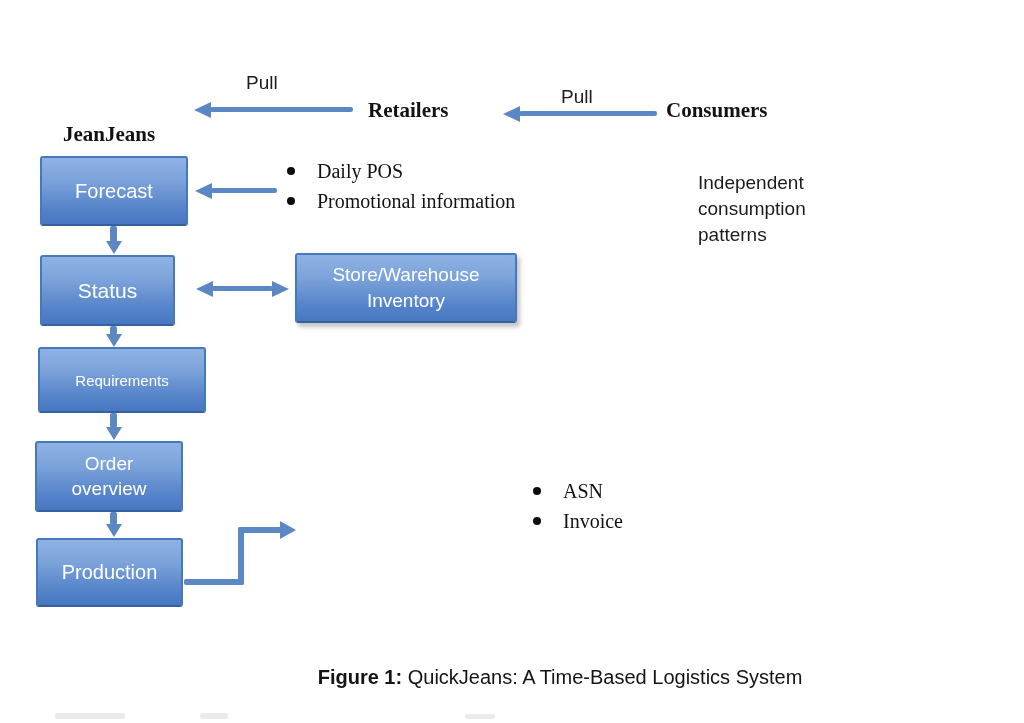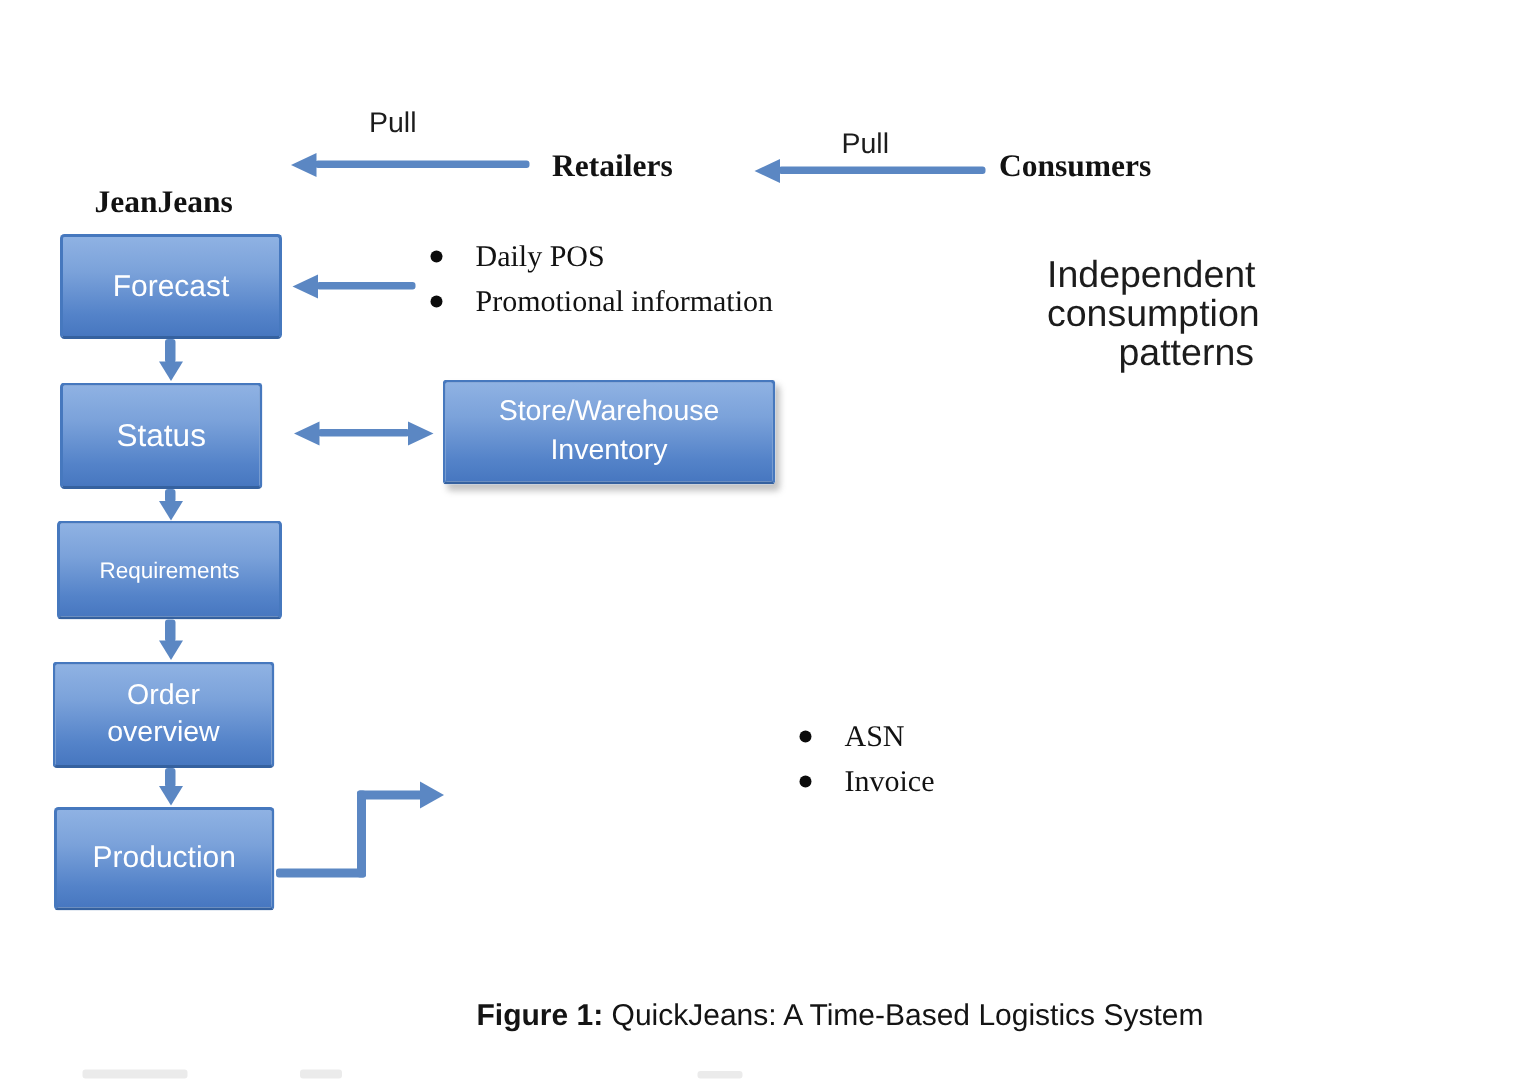--- a/index.html
+++ b/index.html
@@ -59,21 +59,21 @@
   .bullet-row { display:flex; align-items:center; height:30px; }
   .dot {
     width:8px; height:8px; border-radius:50%; background:#0b0b0b;
     margin-right:22px; flex:0 0 auto;
   }
   .serif-text {
     font-family:"Liberation Serif", serif; font-size:20px; color:#121212;
     white-space:nowrap;
   }
 
-  .note-text { font-size:25px; line-height:26px; color:#1c1c1c;text-align:right; }
+  .note-text { font-size:19px; line-height:26px; color:#1c1c1c; }
 
   .caption {
     width:100%; text-align:center; font-size:20px; color:#141414;
   }
   .caption .bold { font-weight:bold; }
 
   
   .remnant { background:#ebebeb; border-radius:2px; }
 </style>
 </head>
@@ -98,21 +98,21 @@
   </div>
 
   <div class="abs v-shaft head-down" style="left:110px; top:226px; height:16px;"></div>
 
   <div class="abs pbox" style="left:40px; top:255px; width:135px; height:71px; font-size:21px;">
     <span>Status</span>
   </div>
 
   <div class="abs v-shaft head-down" style="left:110px; top:326px; height:9px;"></div>
 
-  <div class="abs pbox" style="left:38px; top:347px; width:150px; height:66px; font-size:15px;">
+  <div class="abs pbox" style="left:38px; top:347px; width:168px; height:66px; font-size:15px;">
     <span>Requirements</span>
   </div>
 
   <div class="abs v-shaft head-down" style="left:110px; top:413px; height:15px;"></div>
 
   <div class="abs pbox" style="left:35px; top:441px; width:148px; height:71px; font-size:19px; line-height:1.3;">
     <span style="display:inline-block; width:100px;">Order overview</span>
   </div>
 
   <div class="abs v-shaft head-down" style="left:110px; top:512px; height:13px;"></div>

